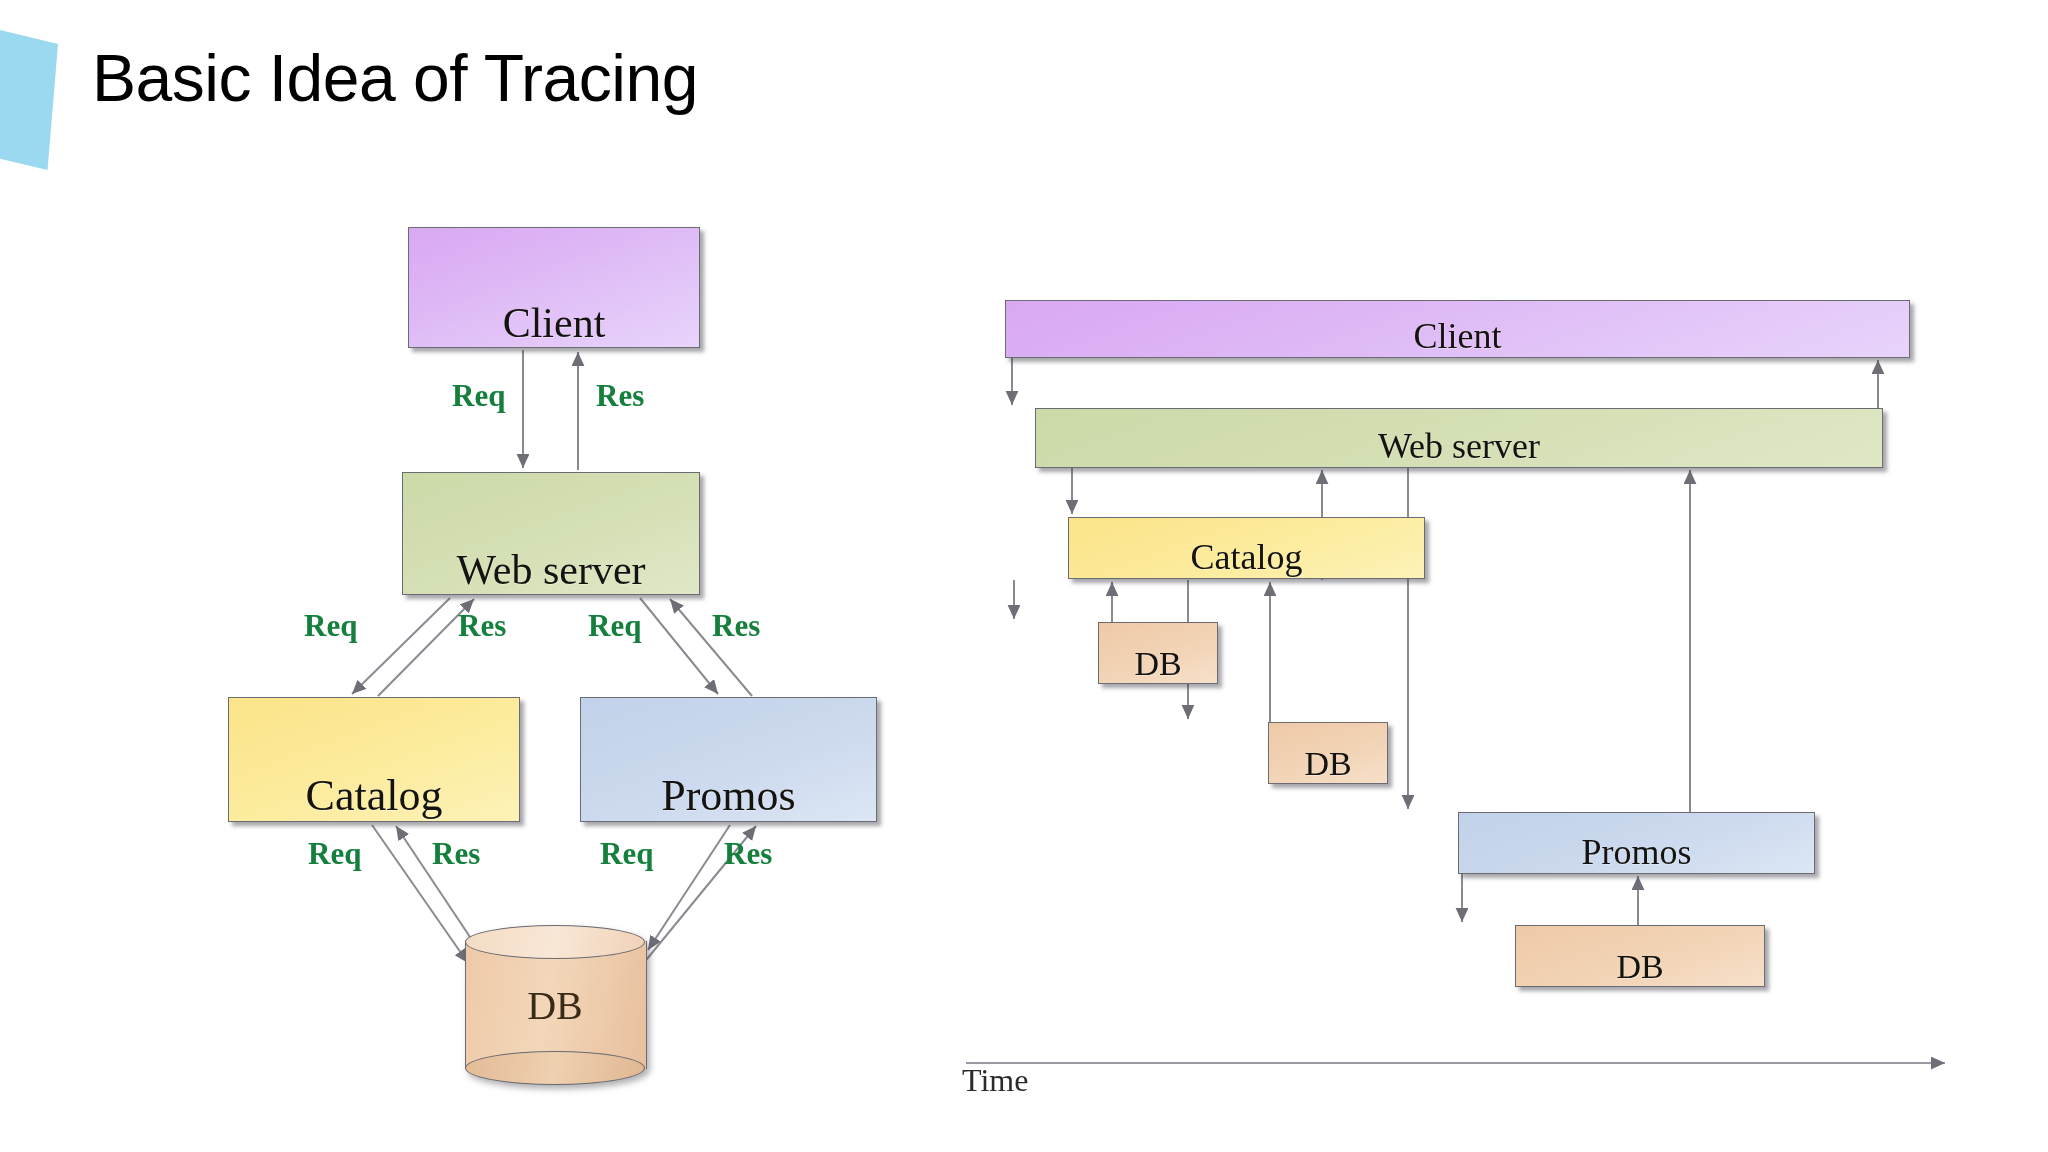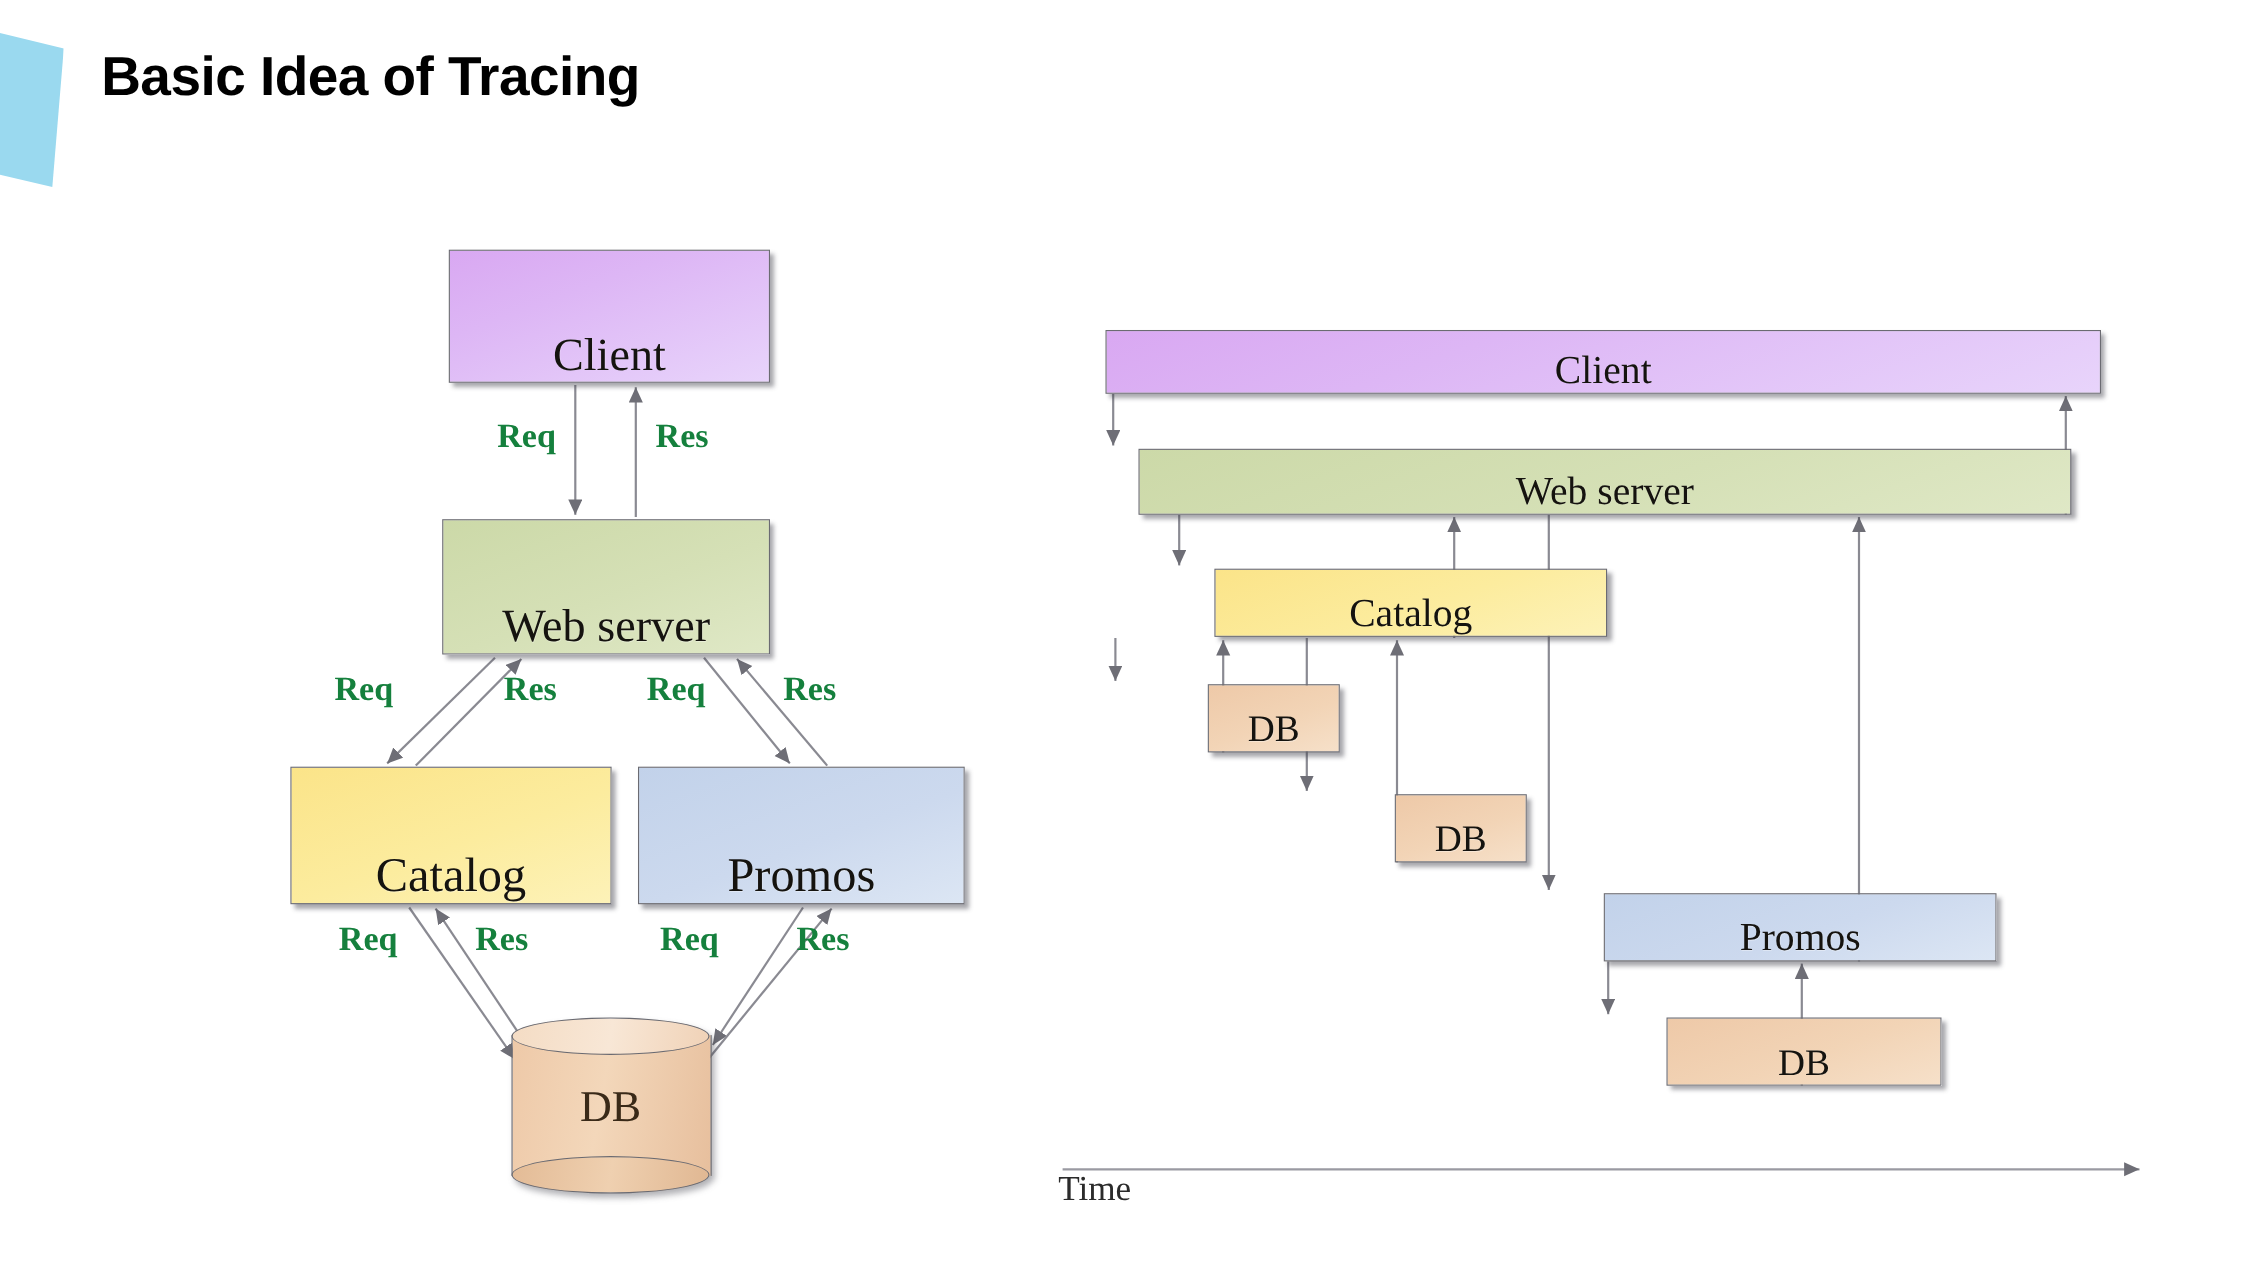--- a/index.html
+++ b/index.html
@@ -11,21 +11,21 @@
     position:relative;
   }
   
   #slide-accent{
     position:absolute;left:0px;top:30px;width:58px;height:140px;
     background:#9ad9ef;
     clip-path:polygon(0% 0%, 100% 10%, 82% 100%, 0% 92%);
   }
   #slide-title{
     position:absolute;left:92px;top:40px;
-    font-size:50px;font-weight:bold;color:#000000;
+    font-size:66px;font-weight:normal;color:#000000;
     letter-spacing:-0.5px;
     font-family:"Liberation Sans", sans-serif;
     white-space:nowrap;
   }
 
   
   .canvas{position:absolute;}
   .node{
     position:absolute;
     box-sizing:border-box;
@@ -38,21 +38,20 @@
     user-select:none;
   }
   .node-client{
     background:linear-gradient(160deg,#d9a8f2 0%, #ddb6f5 35%, #e8d4fb 100%);
   }
   .node-web{
     background:linear-gradient(160deg,#ccd9a8 0%, #d5e0b6 55%, #dfe8c6 100%);
   }
   .node-catalog{
     background:linear-gradient(160deg,#fbe489 0%, #fcec9e 55%, #fdf2b8 100%);
-    margin-left:36px;
   }
   .node-promos{
     background:linear-gradient(160deg,#c2d2ea 0%, #ccd9ee 55%, #dce6f4 100%);
   }
   .node-db{
     background:linear-gradient(160deg,#eec9a8 0%, #f2d4b6 55%, #f6e0c9 100%);
   }
 
   
   .cyl{

